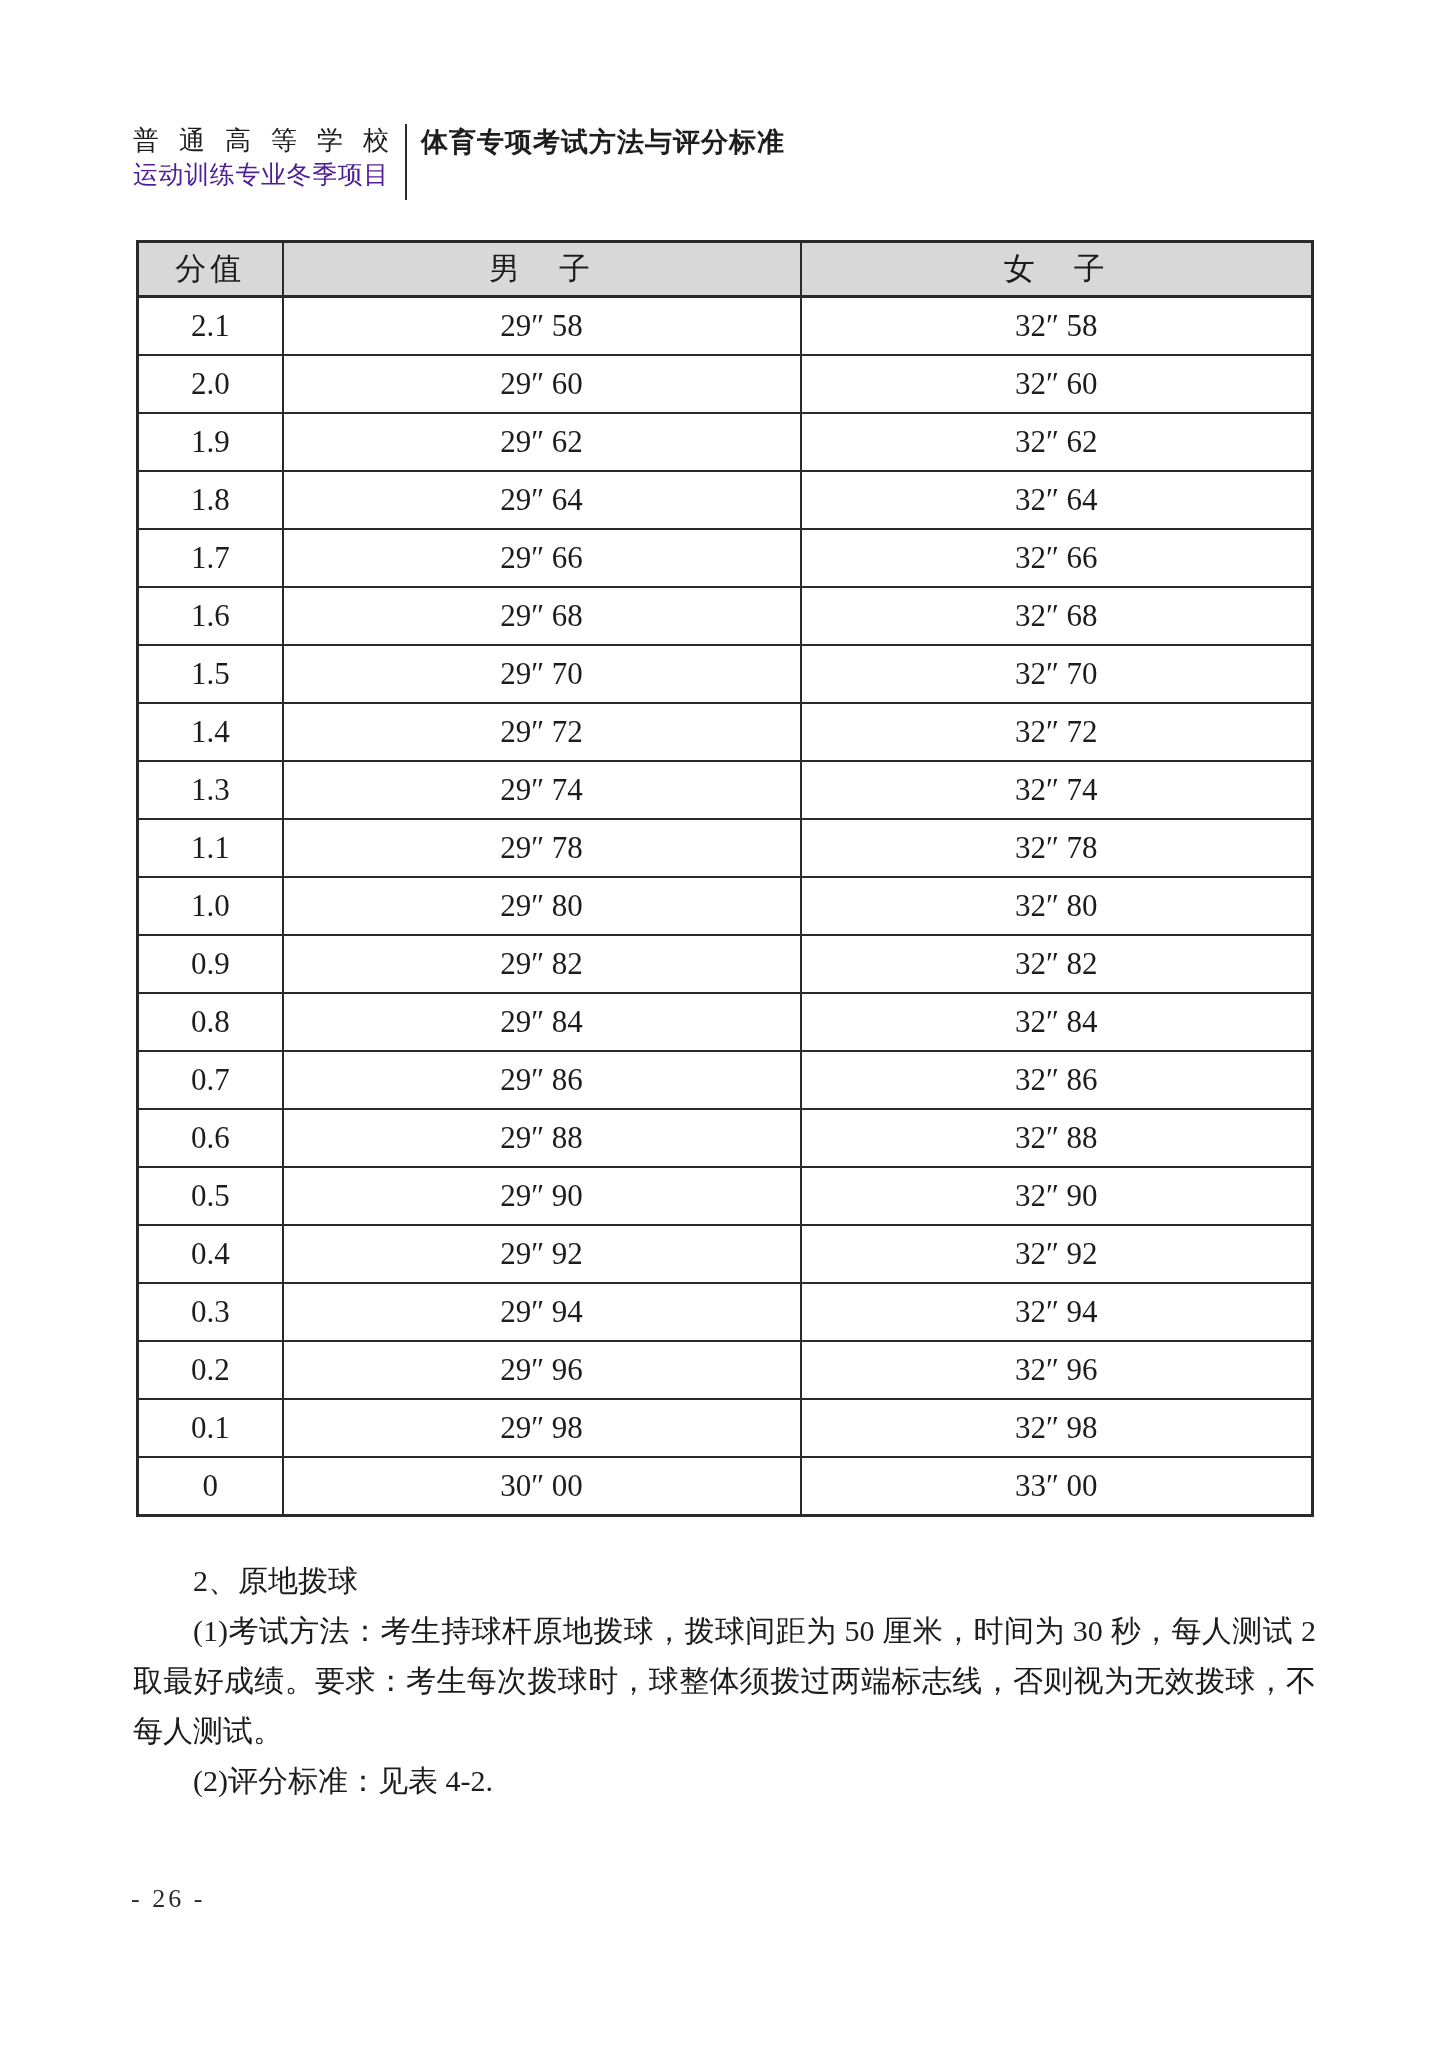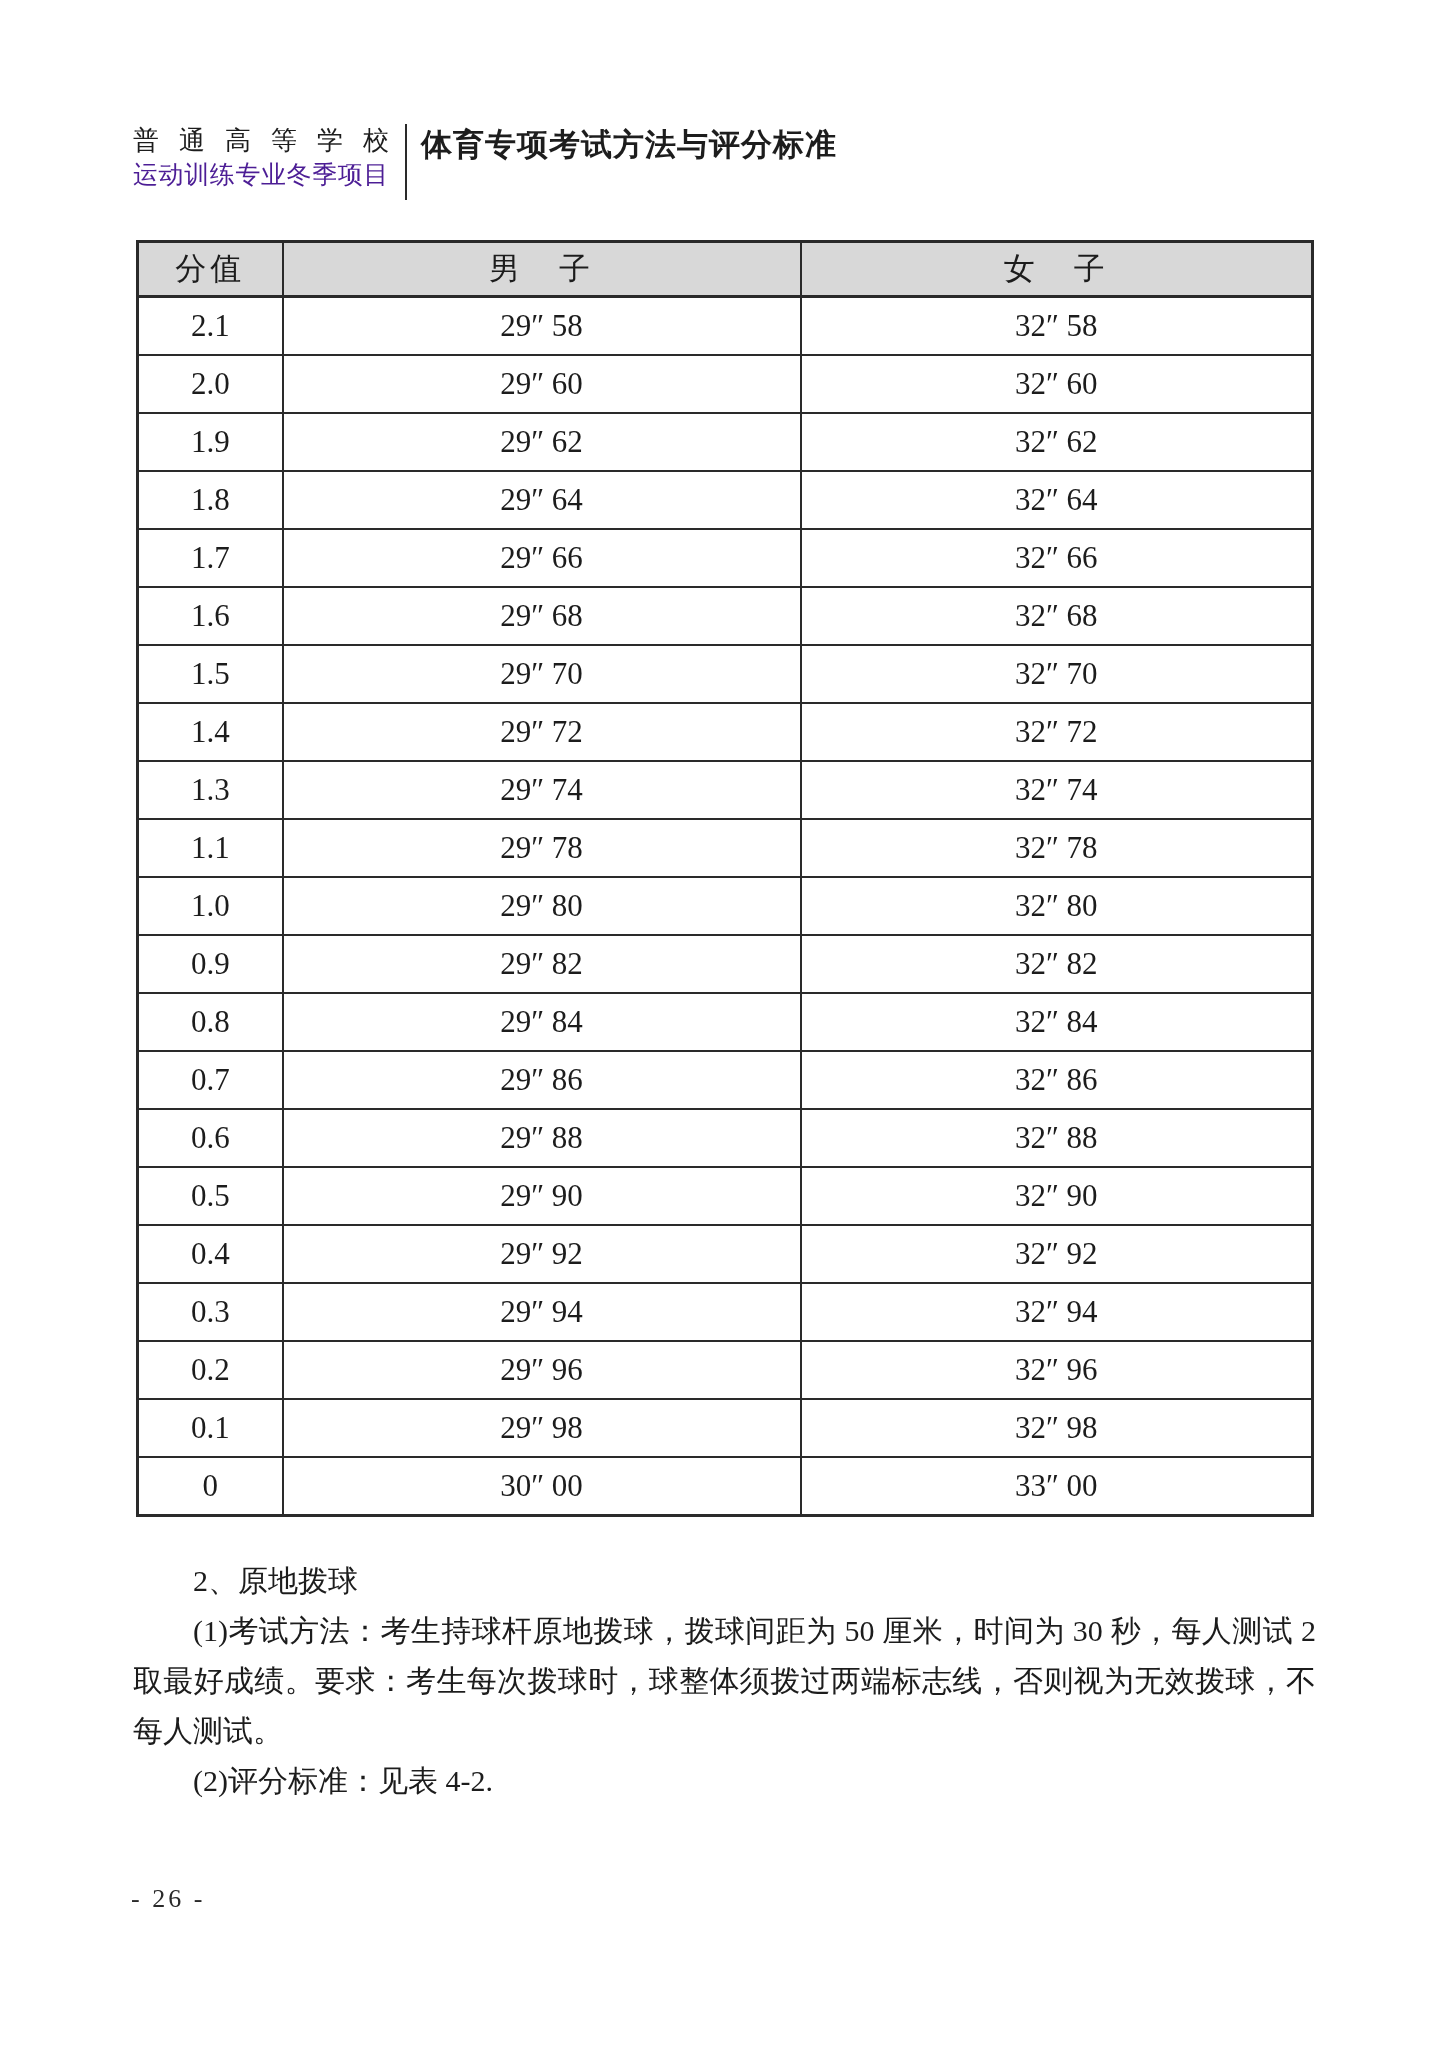--- a/index.html
+++ b/index.html
@@ -27,21 +27,21 @@
     font-size:25px; line-height:34px; height:34px;
     letter-spacing:0.6px; white-space:nowrap;
     color:#4c1d95;
   }
   .hdr-rule {
     width:2px; height:76px; background:#2a2a2a;
     margin:0 14px 0 16px; flex:none;
   }
   .hdr-title {
     font-family:"Liberation Sans","DejaVu Sans",sans-serif;
-    font-weight:600; font-size:31px; letter-spacing:1px;
+    font-weight:600; font-size:27px; letter-spacing:1px;
     color:#1d1d1d; white-space:nowrap;
   }
 
   
   table.score-table {
     position:absolute; left:136px; top:240px;
     width:1175px;
     border-collapse:collapse; table-layout:fixed;
     font-size:31px;
   }

